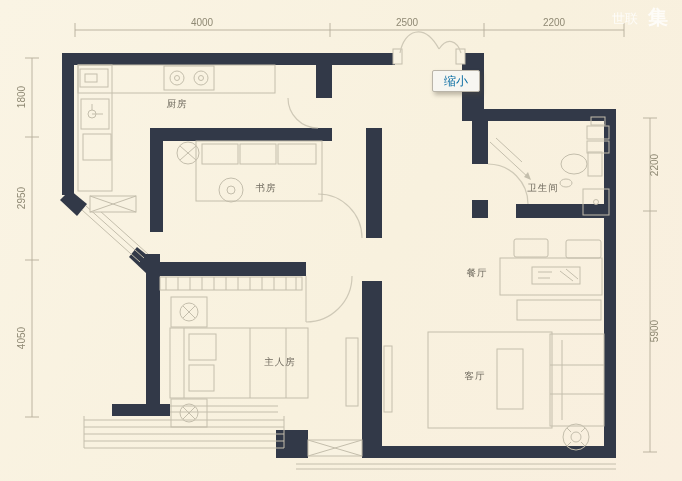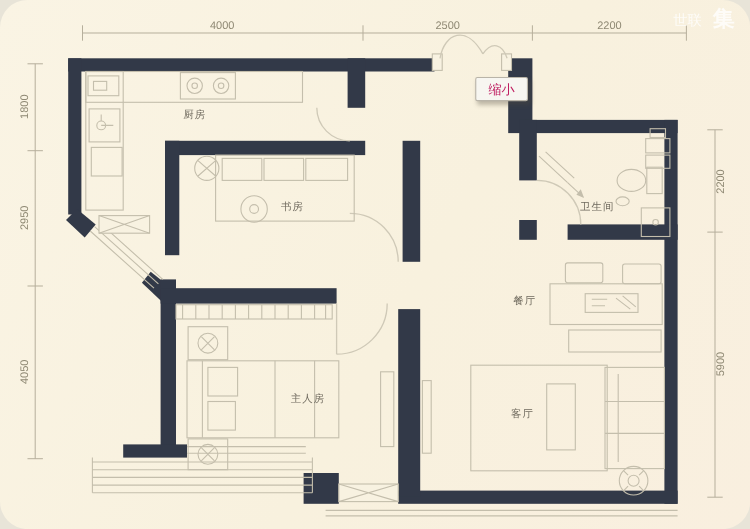--- a/index.html
+++ b/index.html
@@ -1,35 +1,34 @@
 <!DOCTYPE html>
 <html><head>
 <meta charset="utf-8">
 <style>
   html,body{margin:0;padding:0;background:#e8e4d8;}
   .stage{
     position:relative;width:682px;height:481px;overflow:hidden;
     background:linear-gradient(120deg,#faf4e4 0%,#f8f1de 55%,#f9efdf 100%);
     font-family:"Liberation Sans",sans-serif;
-    border-radius:25px;
   }
   .stage svg{position:absolute;left:0;top:0;}
   .wall{fill:#323948;stroke:none;}
   .furn{fill:none;stroke:#c4beac;stroke-width:1;}
   .furnf{fill:#f8f2e1;stroke:#c4beac;stroke-width:1;}
   .door{fill:none;stroke:#cfc9b7;stroke-width:1.2;}
   .dim{stroke:#b5ae9b;stroke-width:0.9;fill:none;}
   .dimtext{fill:#8f8974;font-size:10px;}
   .roomtext{fill:#6f6a5e;font-size:9.5px;letter-spacing:1px;}
   .zoom-btn{
     position:absolute;left:432px;top:70px;width:46px;height:20px;
     line-height:20px;text-align:center;background:#f7f6f1;
     border:1px solid #b9b4a8;border-radius:2px;
     box-shadow:2px 3px 4px rgba(80,75,60,.35);
-    font-size:12px;color:#be185d;cursor:pointer;user-select:none;
+    font-size:12px;color:#0369a1;cursor:pointer;user-select:none;
   }
   .watermark{
     position:absolute;right:14px;top:4px;color:rgba(255,255,255,.78);
     display:flex;align-items:flex-start;gap:10px;pointer-events:none;
   }
   .watermark .wm1{font-size:13px;margin-top:6px;}
   .watermark .wm2{font-size:20px;font-weight:bold;}
   text{font-family:"Liberation Sans",sans-serif;}
 </style>
 </head>

